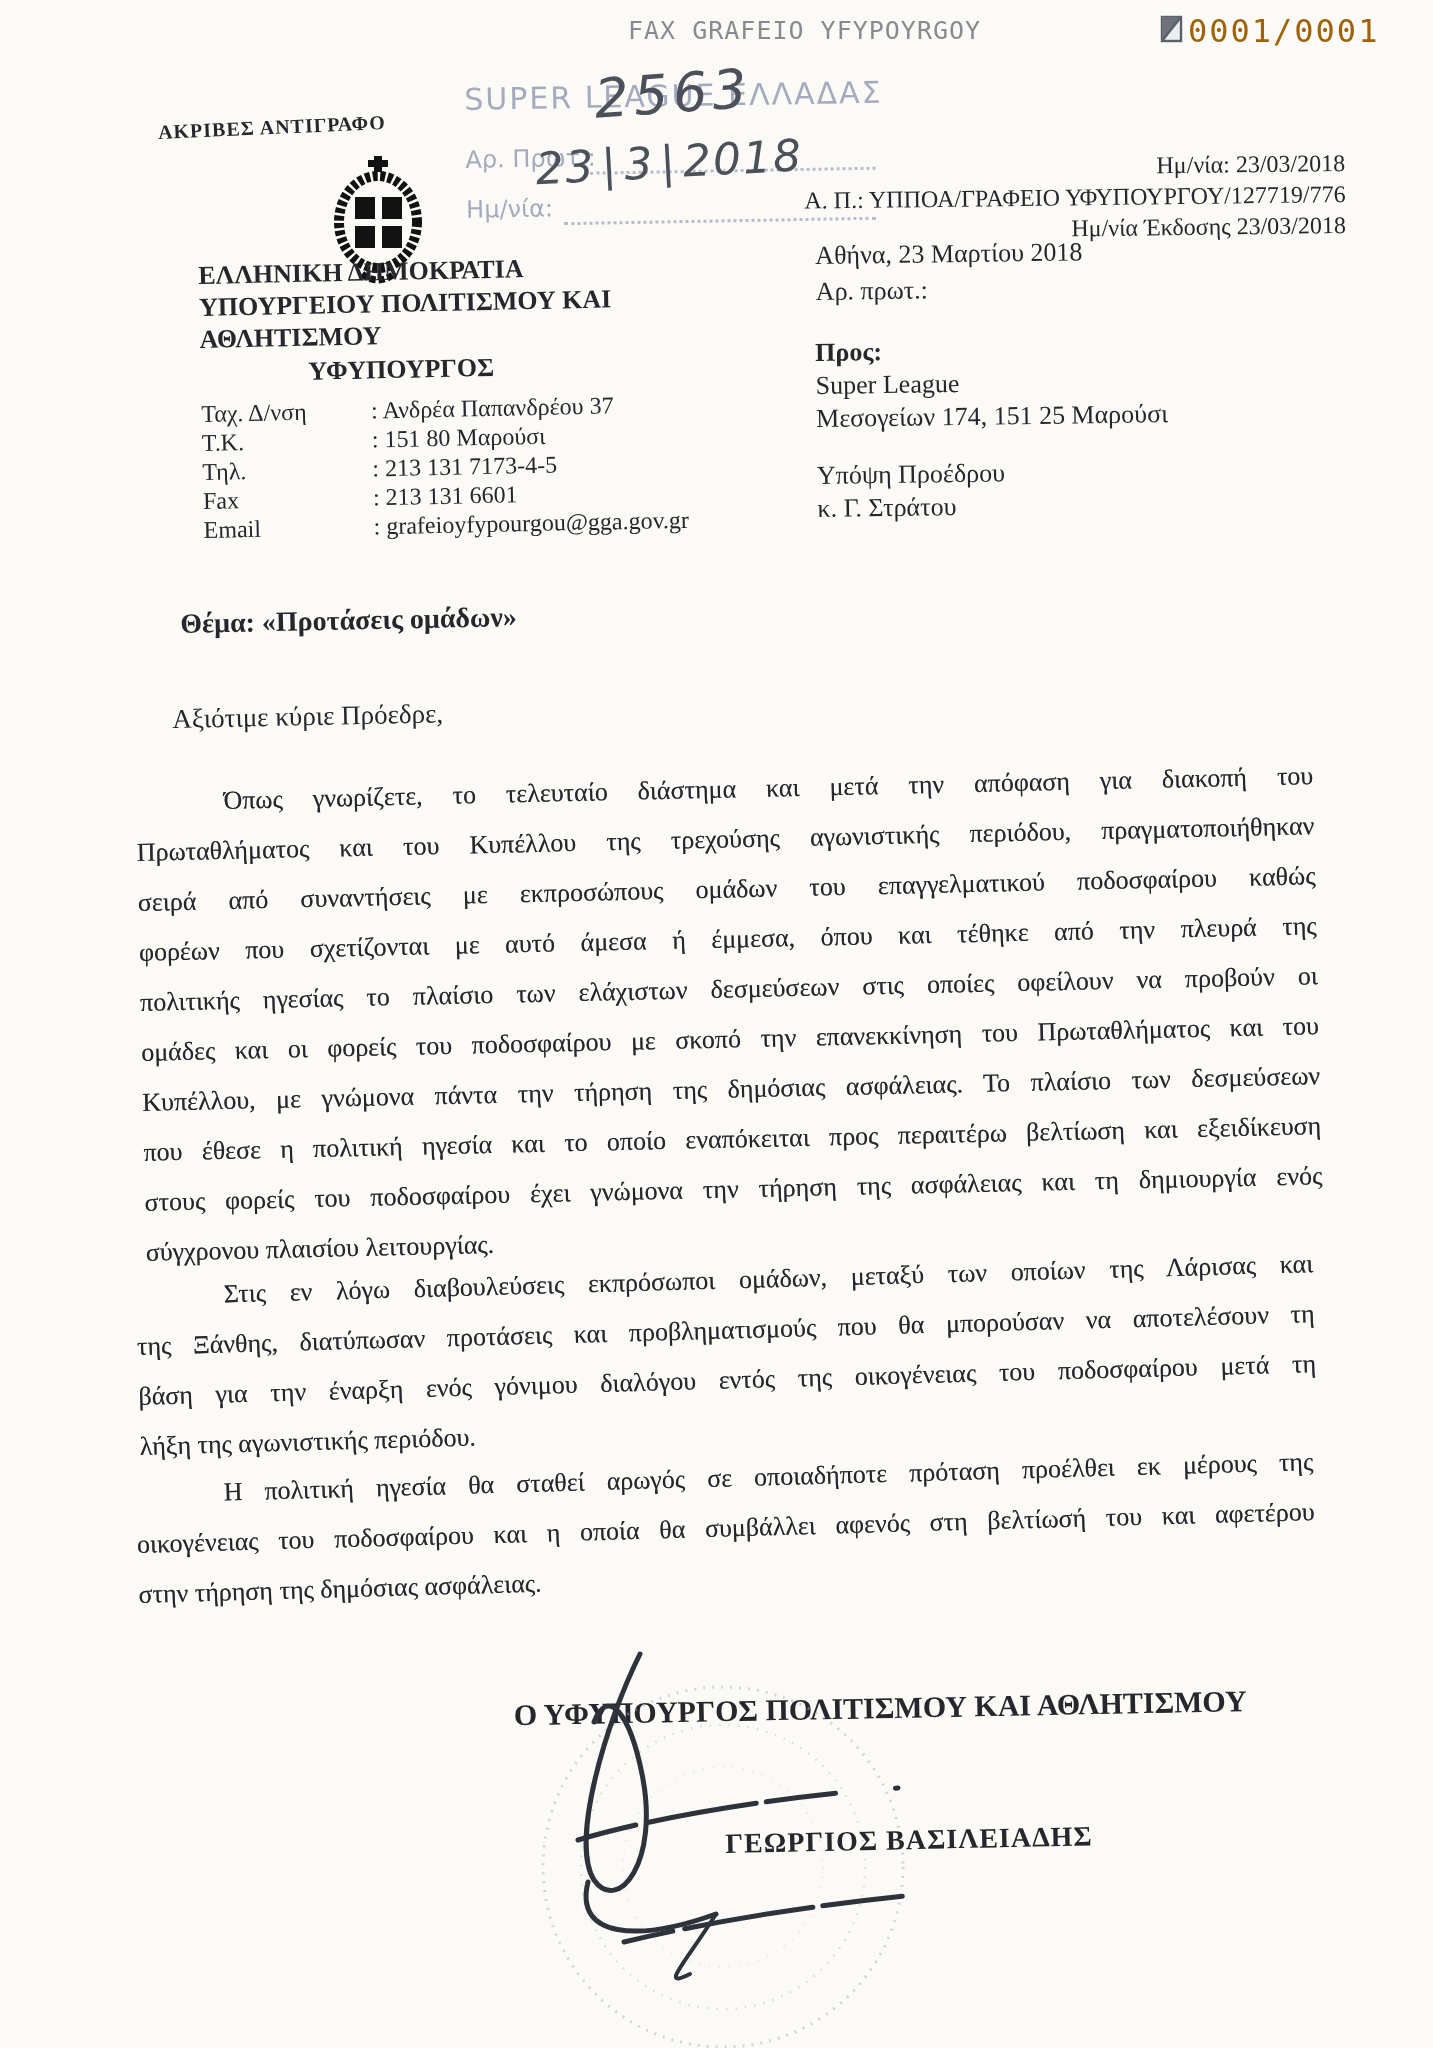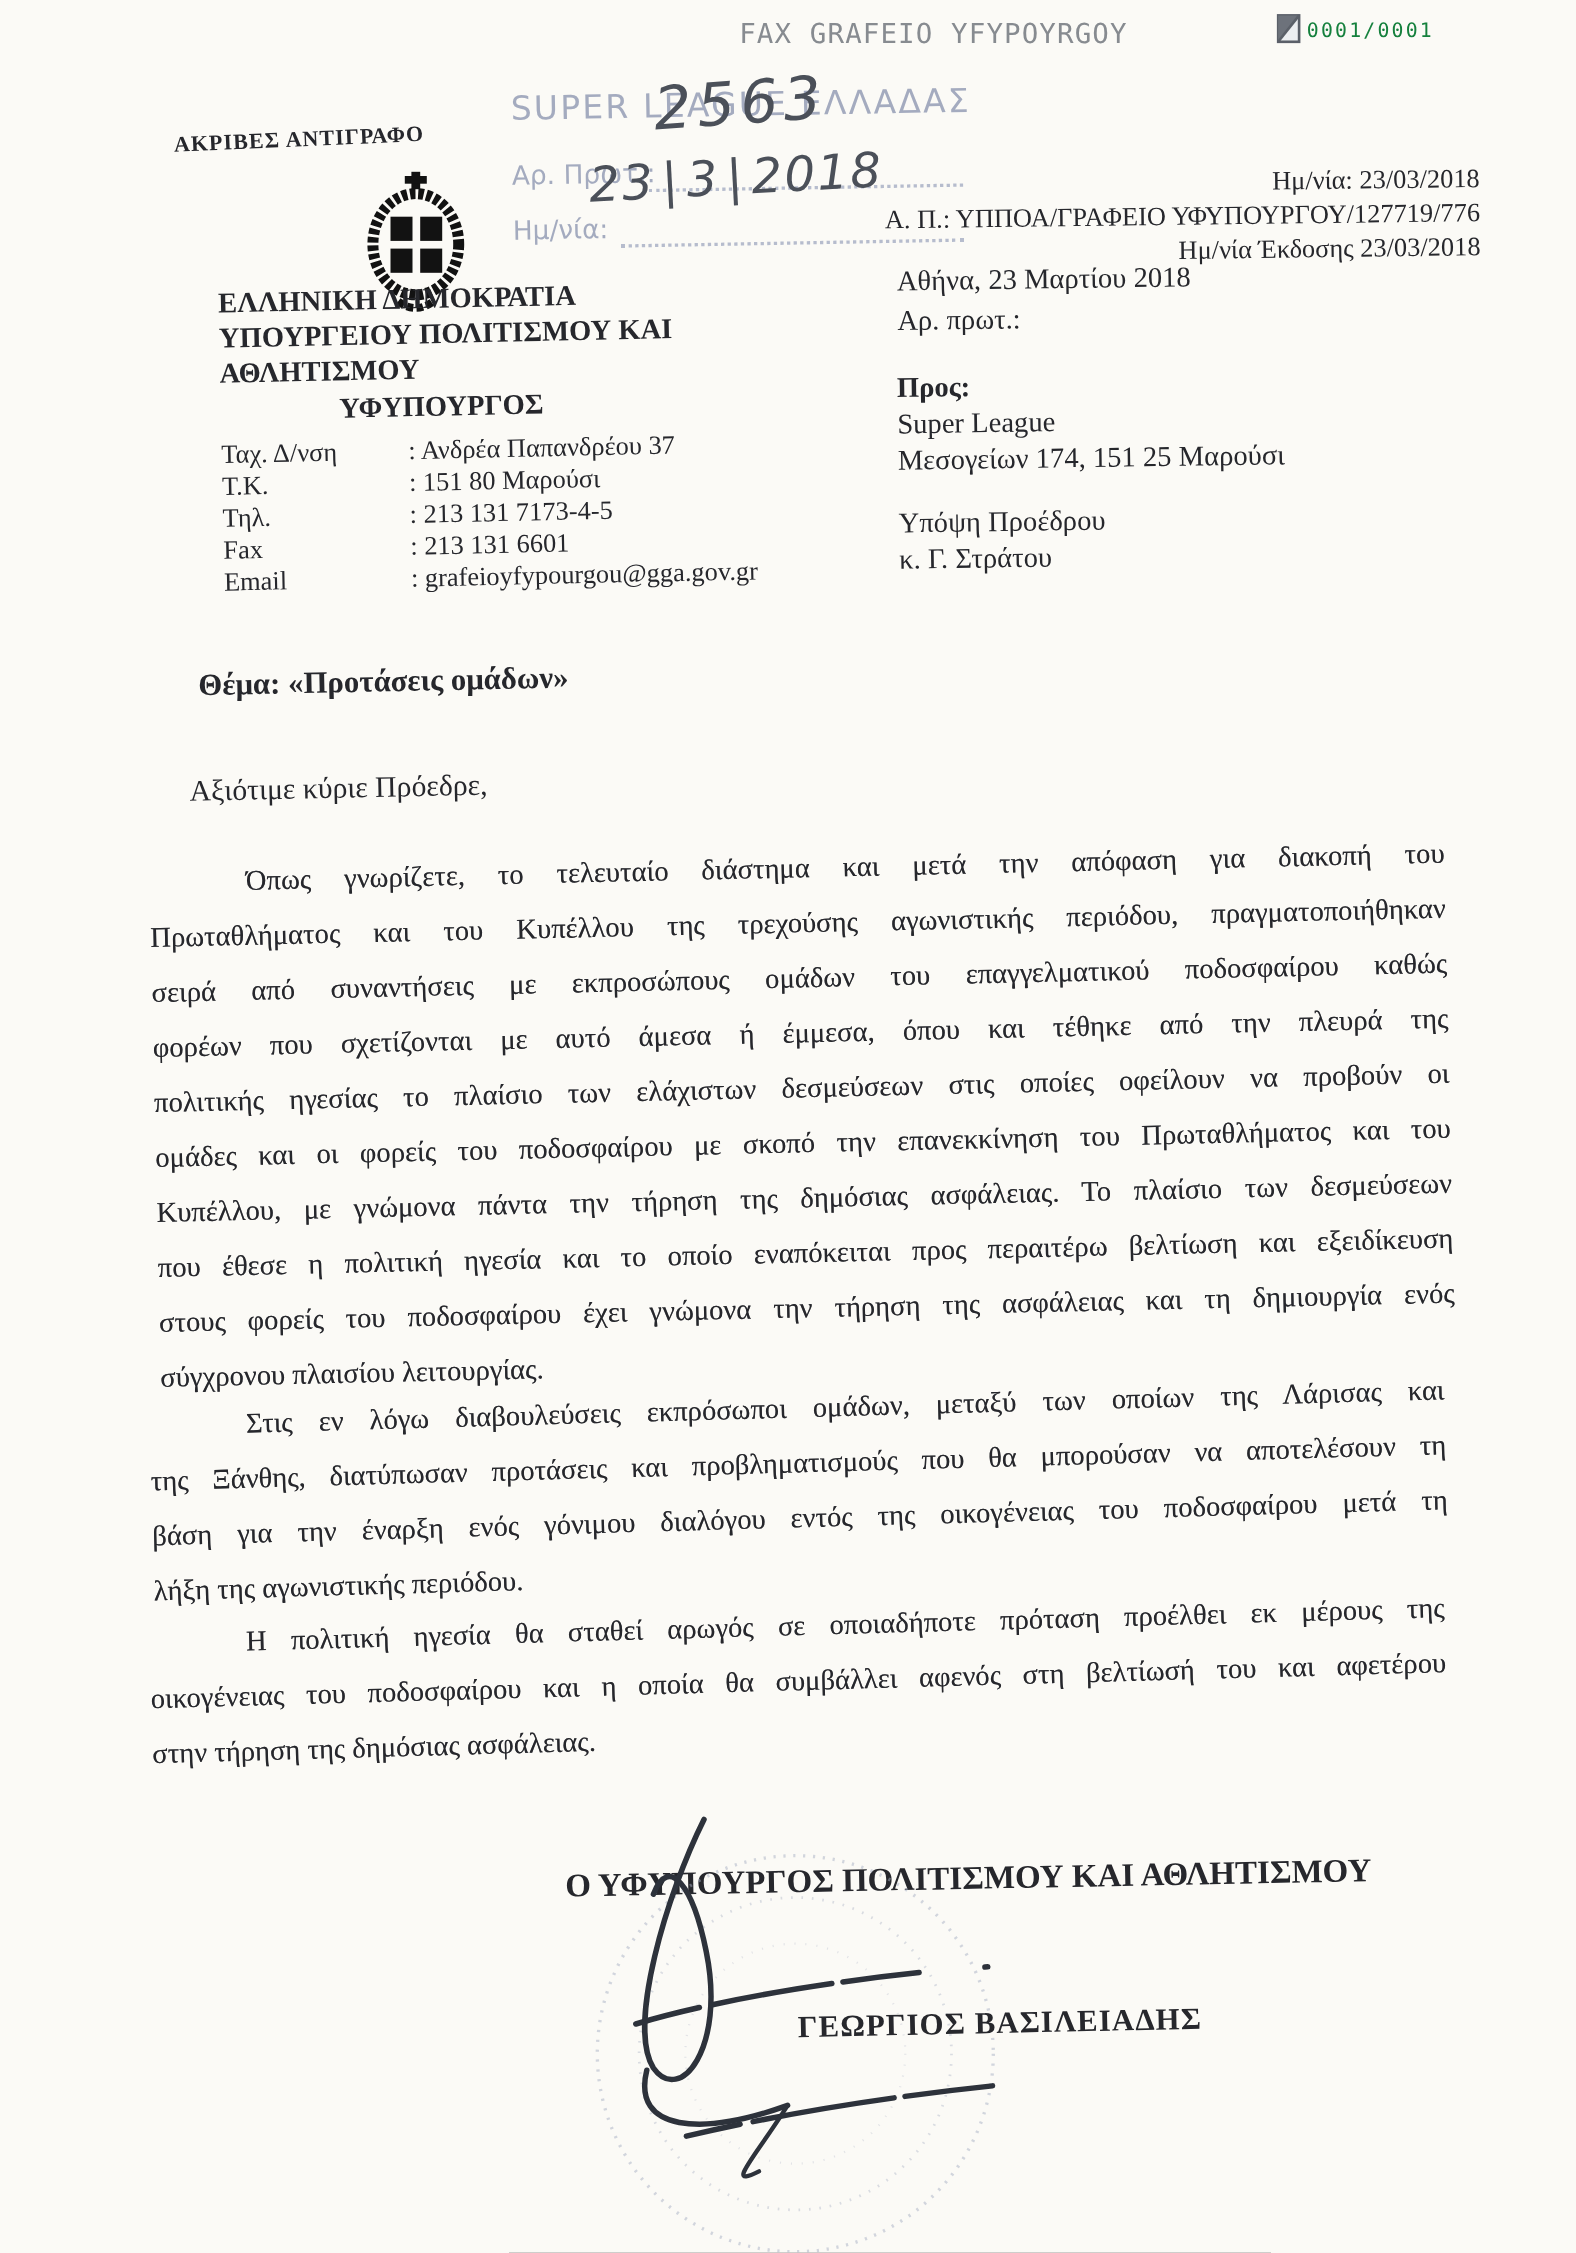--- a/index.html
+++ b/index.html
@@ -6,23 +6,23 @@
   .page{
     position:relative;width:1433px;height:2048px;margin:0 auto;
     background:#fbfaf6;overflow:hidden;
     font-family:"Liberation Serif", serif;color:#26272c;
   }
   .abs{position:absolute;}
   
   .fax{font-family:"DejaVu Sans Mono", monospace;color:#73787f;}
   .fax-left{left:34px;top:16px;font-size:23px;letter-spacing:3px;opacity:.38;}
   .fax-left .num{opacity:1;color:#83888f;}
-  .fax-center{left:628px;top:16px;font-size:25px;letter-spacing:1px;opacity:.85;margin-left:44px;}
+  .fax-center{left:628px;top:16px;font-size:25px;letter-spacing:1px;opacity:.85;}
   .fax-right{left:1160px;top:12px;display:flex;align-items:center;gap:4px;}
-  .fax-right .pages{font-family:"DejaVu Sans Mono", monospace;font-size:18px;color:#15803d;letter-spacing:2px;}
+  .fax-right .pages{font-family:"DejaVu Sans Mono", monospace;font-size:32px;color:#a16207;letter-spacing:2px;}
   
   .stamp{left:458px;top:82px;width:430px;height:160px;transform:rotate(-1deg);transform-origin:0 0;
          font-family:"DejaVu Sans", sans-serif;color:#a4abbf;}
   .stamp-org{position:absolute;left:6px;top:0;font-size:30px;letter-spacing:2px;font-weight:400;}
   .stamp-lbl1{position:absolute;left:6px;top:64px;font-size:24px;}
   .stamp-lbl2{position:absolute;left:6px;top:114px;font-size:24px;}
   .dot1{position:absolute;left:130px;top:66px;width:286px;border-bottom:3px dotted #b6bccd;height:26px;}
   .dot2{position:absolute;left:104px;top:116px;width:312px;border-bottom:3px dotted #b6bccd;height:26px;}
   .hw{font-family:"DejaVu Sans", sans-serif;color:#4b5059;font-style:italic;}
   .hw-num{position:absolute;left:136px;top:-16px;font-size:54px;letter-spacing:5px;transform:rotate(-3deg);}

